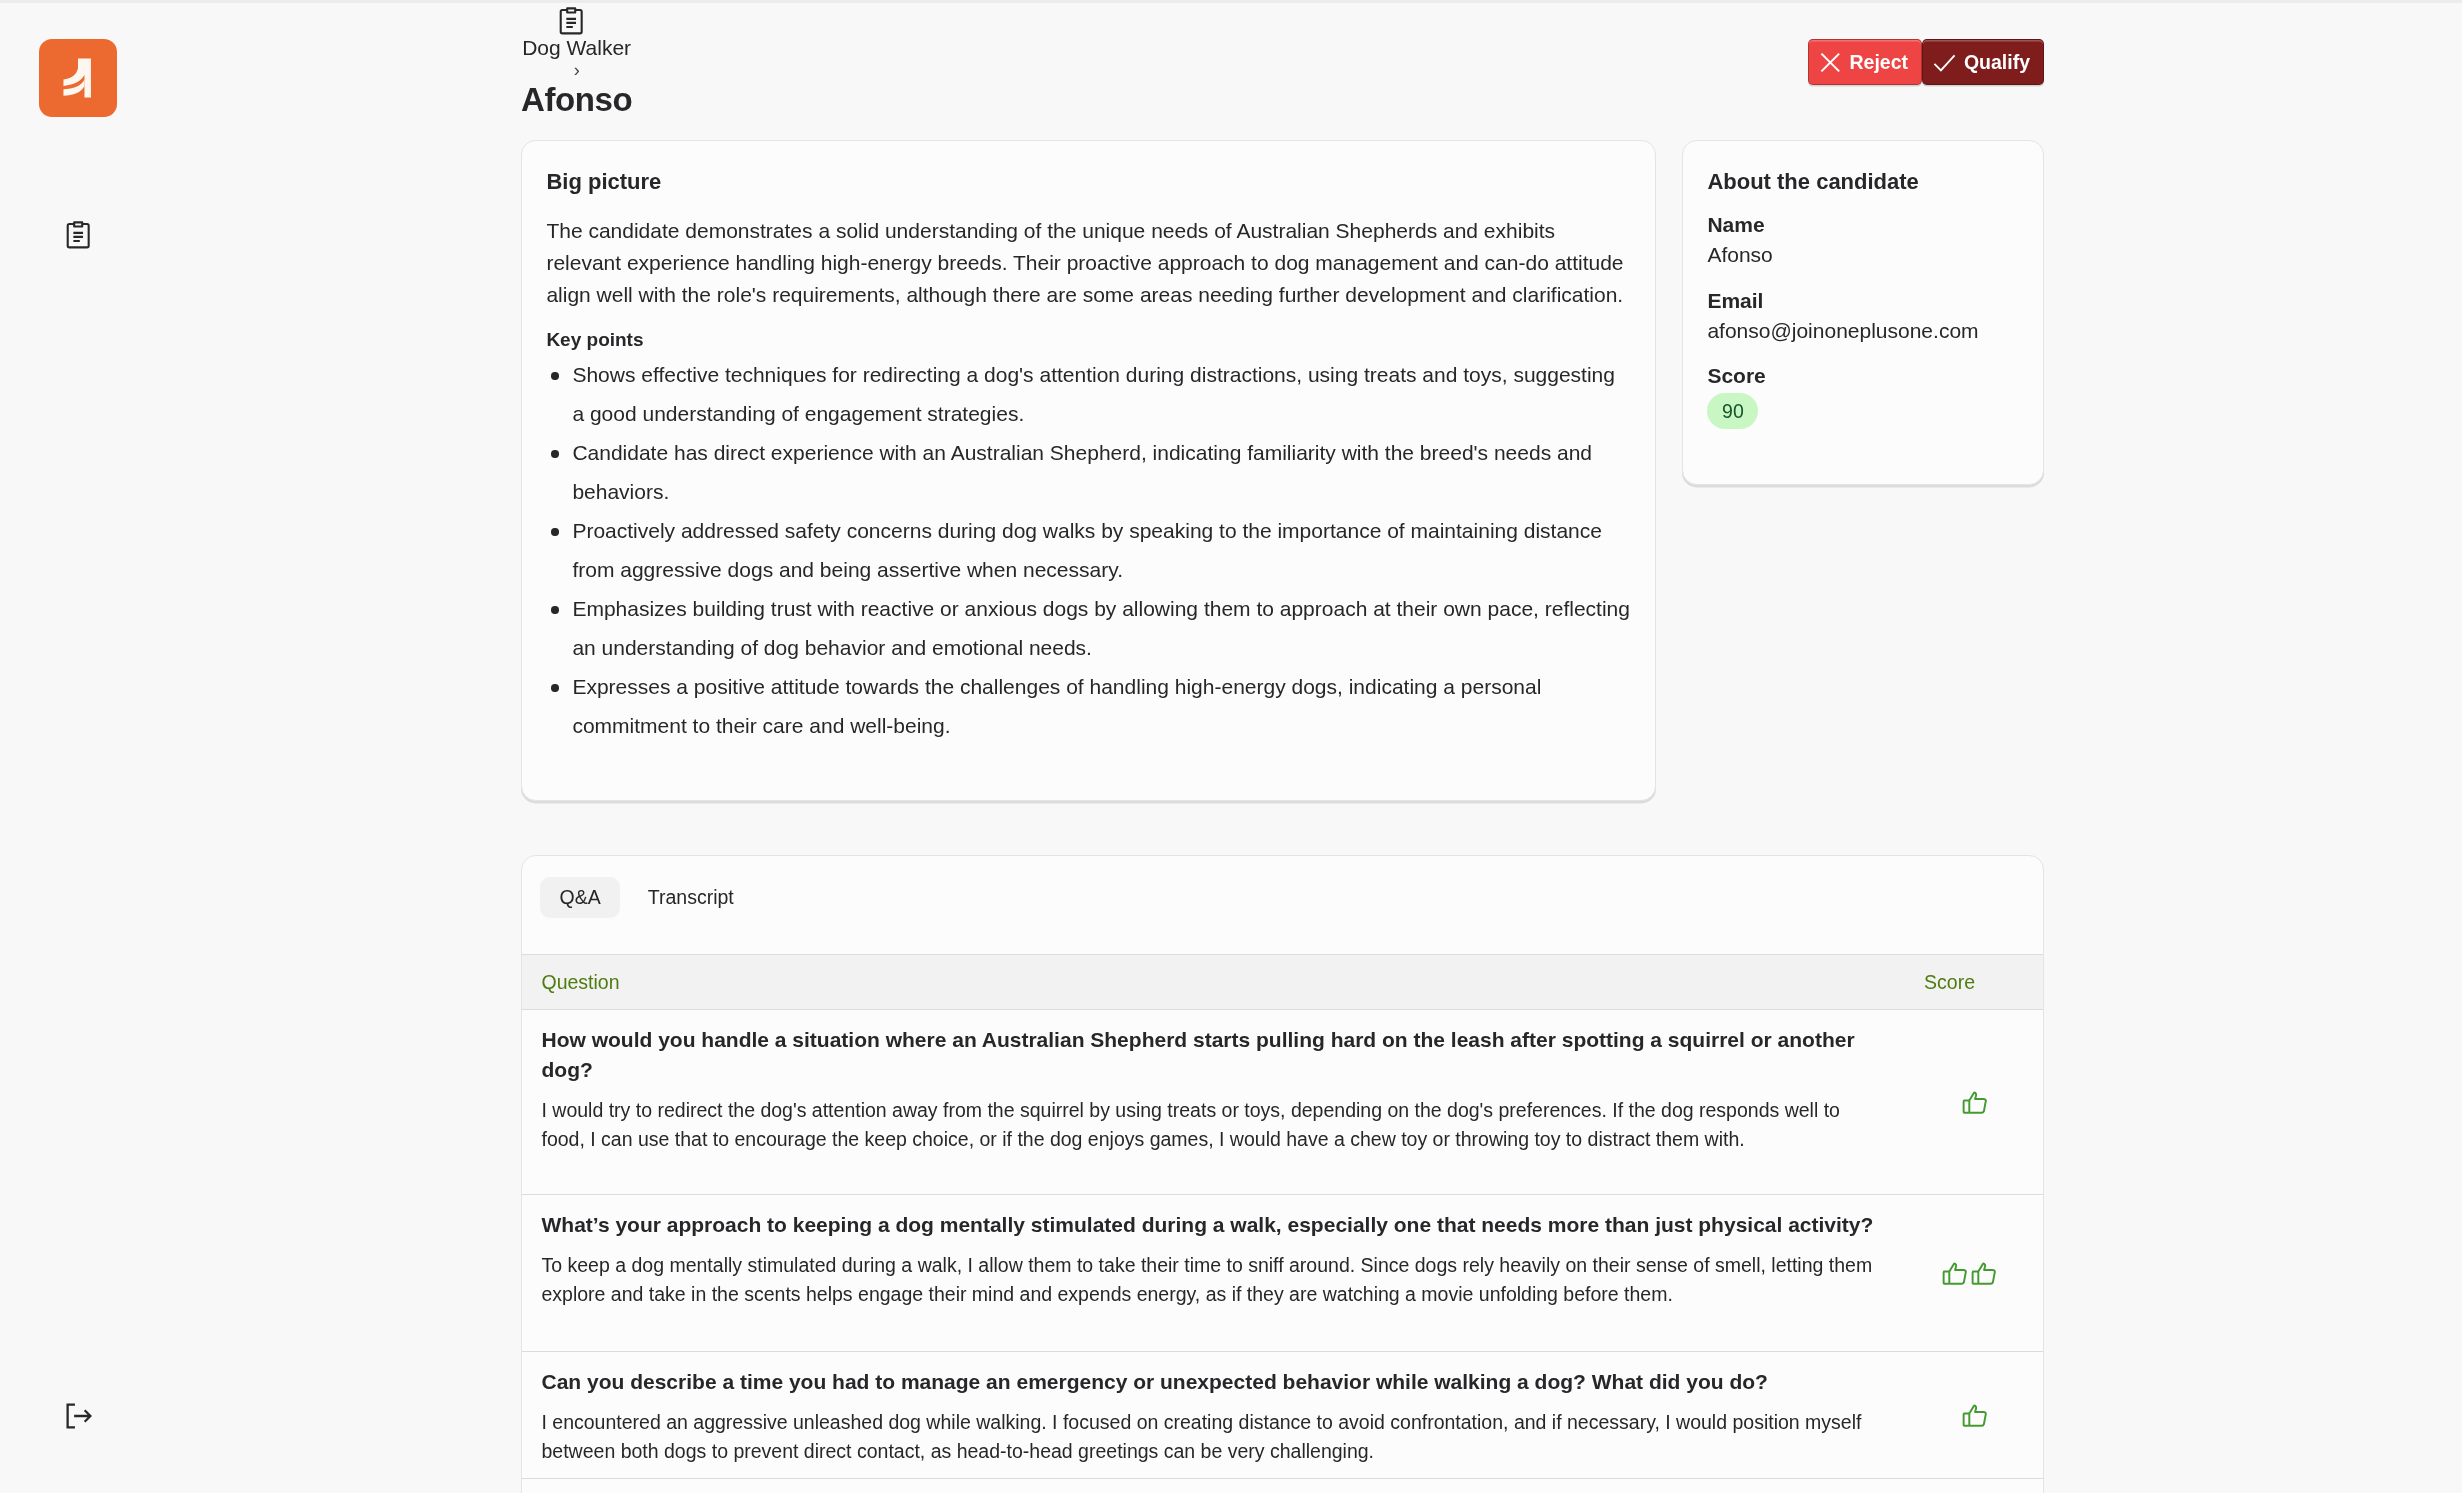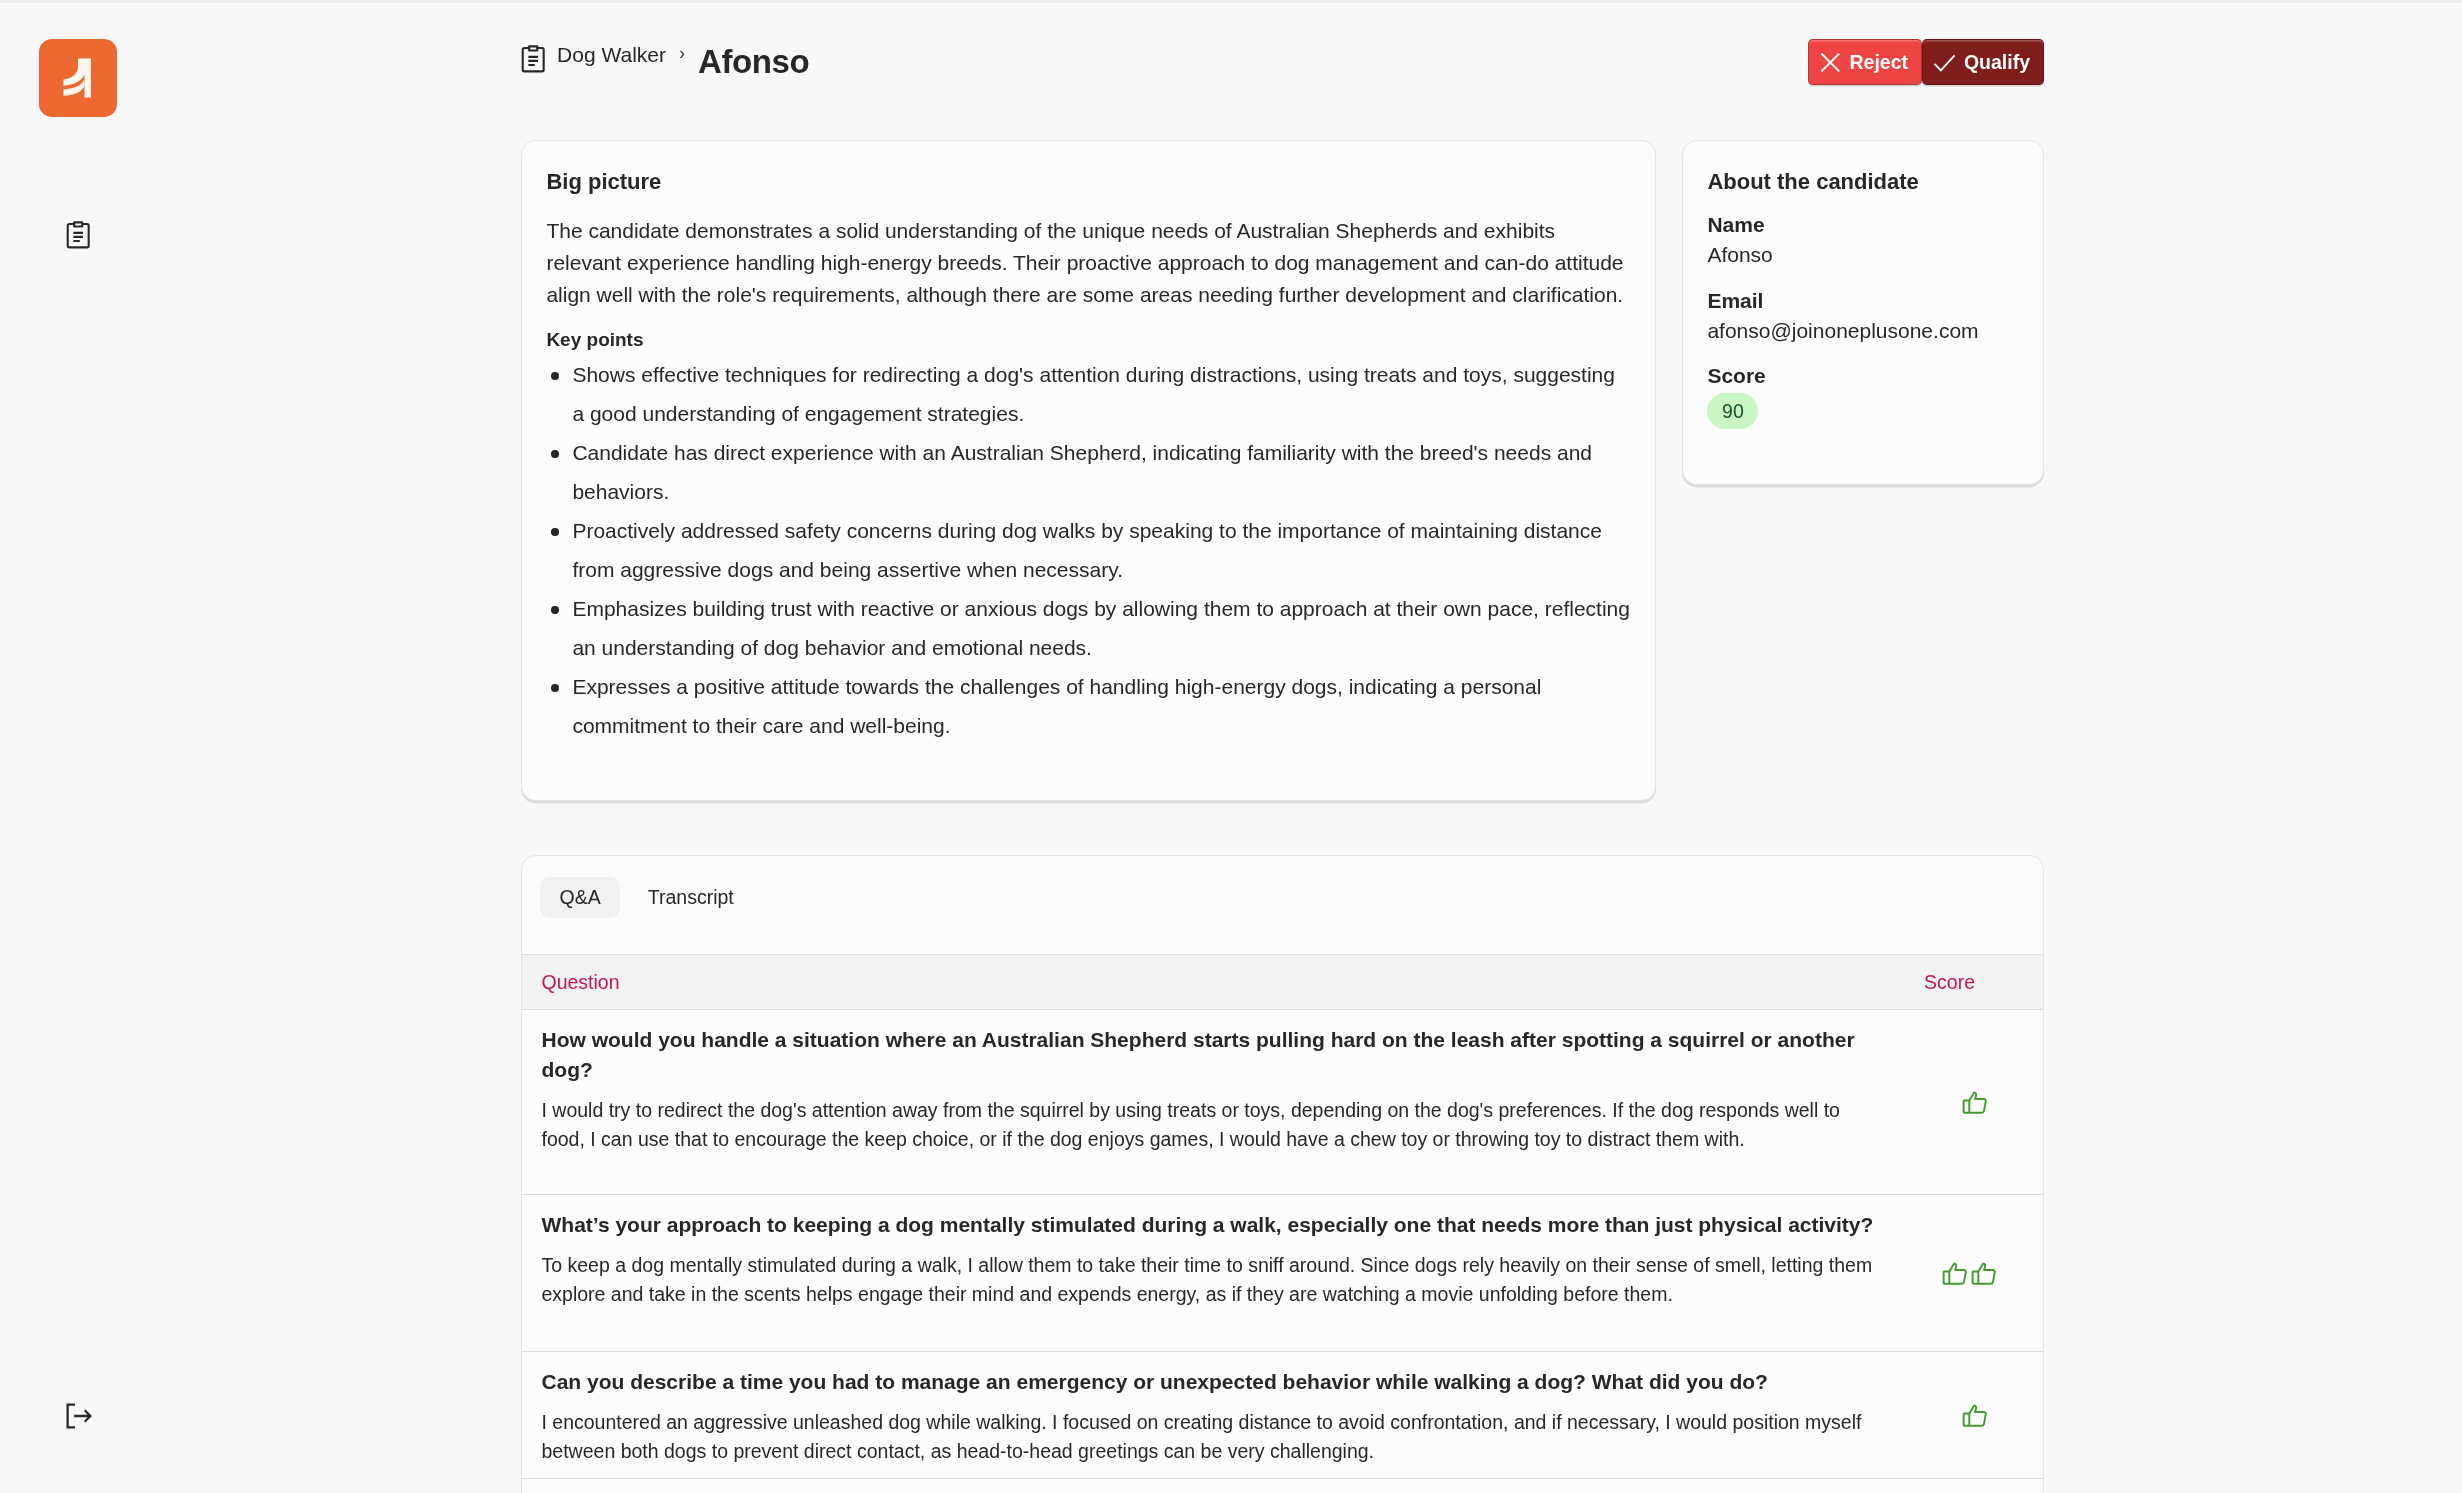--- a/index.html
+++ b/index.html
@@ -17,21 +17,21 @@
     position: absolute; left: 39px; top: 39px; width: 78px; height: 78px;
     background: #ec6a2f; border-radius: 13px;
     display: flex; align-items: center; justify-content: center;
   }
   .side-icon { position: absolute; left: 64px; width: 29px; height: 29px; display:flex; align-items:center; justify-content:center; cursor: pointer; }
   .side-icon.jobs { top: 220px; }
   .side-icon.logout { top: 1401px; }
 
   
   .header { position: absolute; left: 521px; top: 39px; width: 1523px; height: 46px; display: flex; align-items: center; }
-  .crumb { display: flex; align-items: flex-start; }
+  .crumb { display: flex; align-items: center; flex-direction: column; }
   .crumb-icon { width: 28px; height: 31px; margin-right: 8.1px; display:flex; align-items:center; }
   .crumb-link { font-size: 21px; color: #27272a; cursor: pointer; }
   .crumb-sep { font-size: 18px; color: #3f3f46; margin: 0 13px 0 13px; }
   .crumb-title { font-size: 33px; font-weight: 700; color: #27272a; letter-spacing: -0.4px; }
   .actions { margin-left: auto; display: flex; gap: 0; }
   .btn {
     height: 46px; border-radius: 4.9px; display: flex; align-items: center;
     padding: 0 13px 0 9.8px; font-size: 19.5px; font-weight: 600; color: #fff; cursor: pointer;
     border: 1.6px solid rgba(0,0,0,0.25);
     box-shadow: inset 0 1.6px 0 rgba(255,255,255,0.25), 0 1.6px 0 rgba(0,0,0,0.15);
@@ -64,21 +64,21 @@
     border-radius: 18px; font-size: 19.5px; padding: 4.9px 14.7px; line-height: 26px;
   }
 
   
   .qa { left: 521px; top: 855px; width: 1523px; height: 668px; overflow: hidden; }
   .tabs { display: flex; gap: 8.1px; padding: 21px 18px; height: 98px; }
   .tab { font-size: 19.5px; padding: 9.8px 19.5px; border-radius: 9.8px; color: #27272a; cursor: pointer; height: 41px; display:flex; align-items:center; }
   .tab.active { background: #f1f1f2; }
   .table { width: 100%; border-top: 1.6px solid #dcdcdc; }
   .thead { display: flex; background: #f2f2f2; height: 55px; align-items: center; border-bottom: 1.6px solid #dcdcdc; }
-  .th { font-size: 19.5px; color: #be185d; }
+  .th { font-size: 19.5px; color: #4d7c0f; }
   .th.q { padding-left: 19.5px; flex: 1; }
   .th.s { width: 163px; padding-left: 0; padding-right: 68px; text-align: right; }
   .row { display: flex; border-bottom: 1.6px solid #dcdcdc; background: #fcfcfc; }
   .cell-q { flex: 1; padding: 14.7px 19.5px 14.7px 19.5px; padding-right: 163px; }
   .cell-q .question { font-size: 21px; font-weight: 700; line-height: 30px; color: #27272a; }
   .cell-q .answer { font-size: 19.5px; line-height: 28.5px; color: #27272a; margin-top: 11.4px; }
   .cell-s { width: 163px; display: flex; align-items: center; justify-content: flex-end; padding-right: 55px; margin-left: -163px; }
   .thumbs { display: flex; gap: 3.3px; }
 </style>
 </head>

